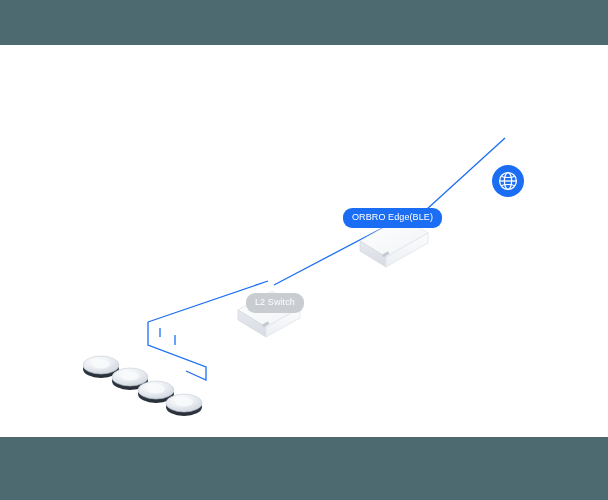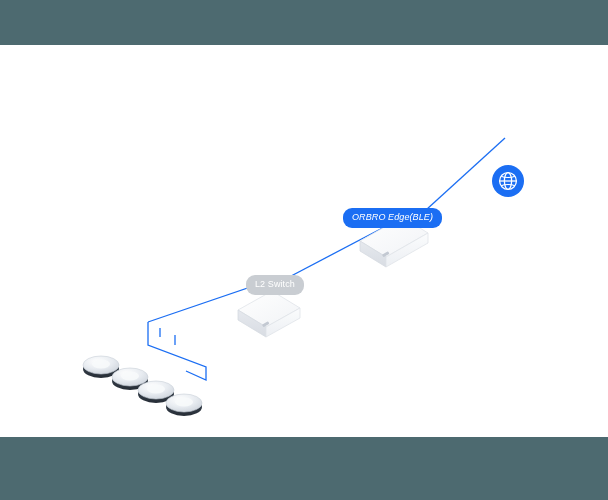--- a/index.html
+++ b/index.html
@@ -48,27 +48,28 @@
     font-size: 9px;
     line-height: 1;
     color: #ffffff;
     border-radius: 9px;
     padding: 5px 9px 6px 9px;
     white-space: nowrap;
     letter-spacing: 0.1px;
   }
   .label-gray {
     background: #c9cdd2;
+    margin-top: 18px;
   }
   .label-blue {
     background: #1b6ef3;
   }
   #label-twintracker { left: 106px; top: 282px; }
   #label-l2switch   { left: 246px; top: 230px; }
-  #label-orbro      { left: 343px; top: 163px; font-style: italic; }
+  #label-orbro      { left: 343px; top: 163px; }
 
   .globe-node {
     position: absolute;
     left: 492px;
     top: 120px;
     width: 32px;
     height: 32px;
     border-radius: 50%;
     background: #1b6ef3;
     box-sizing: border-box;

